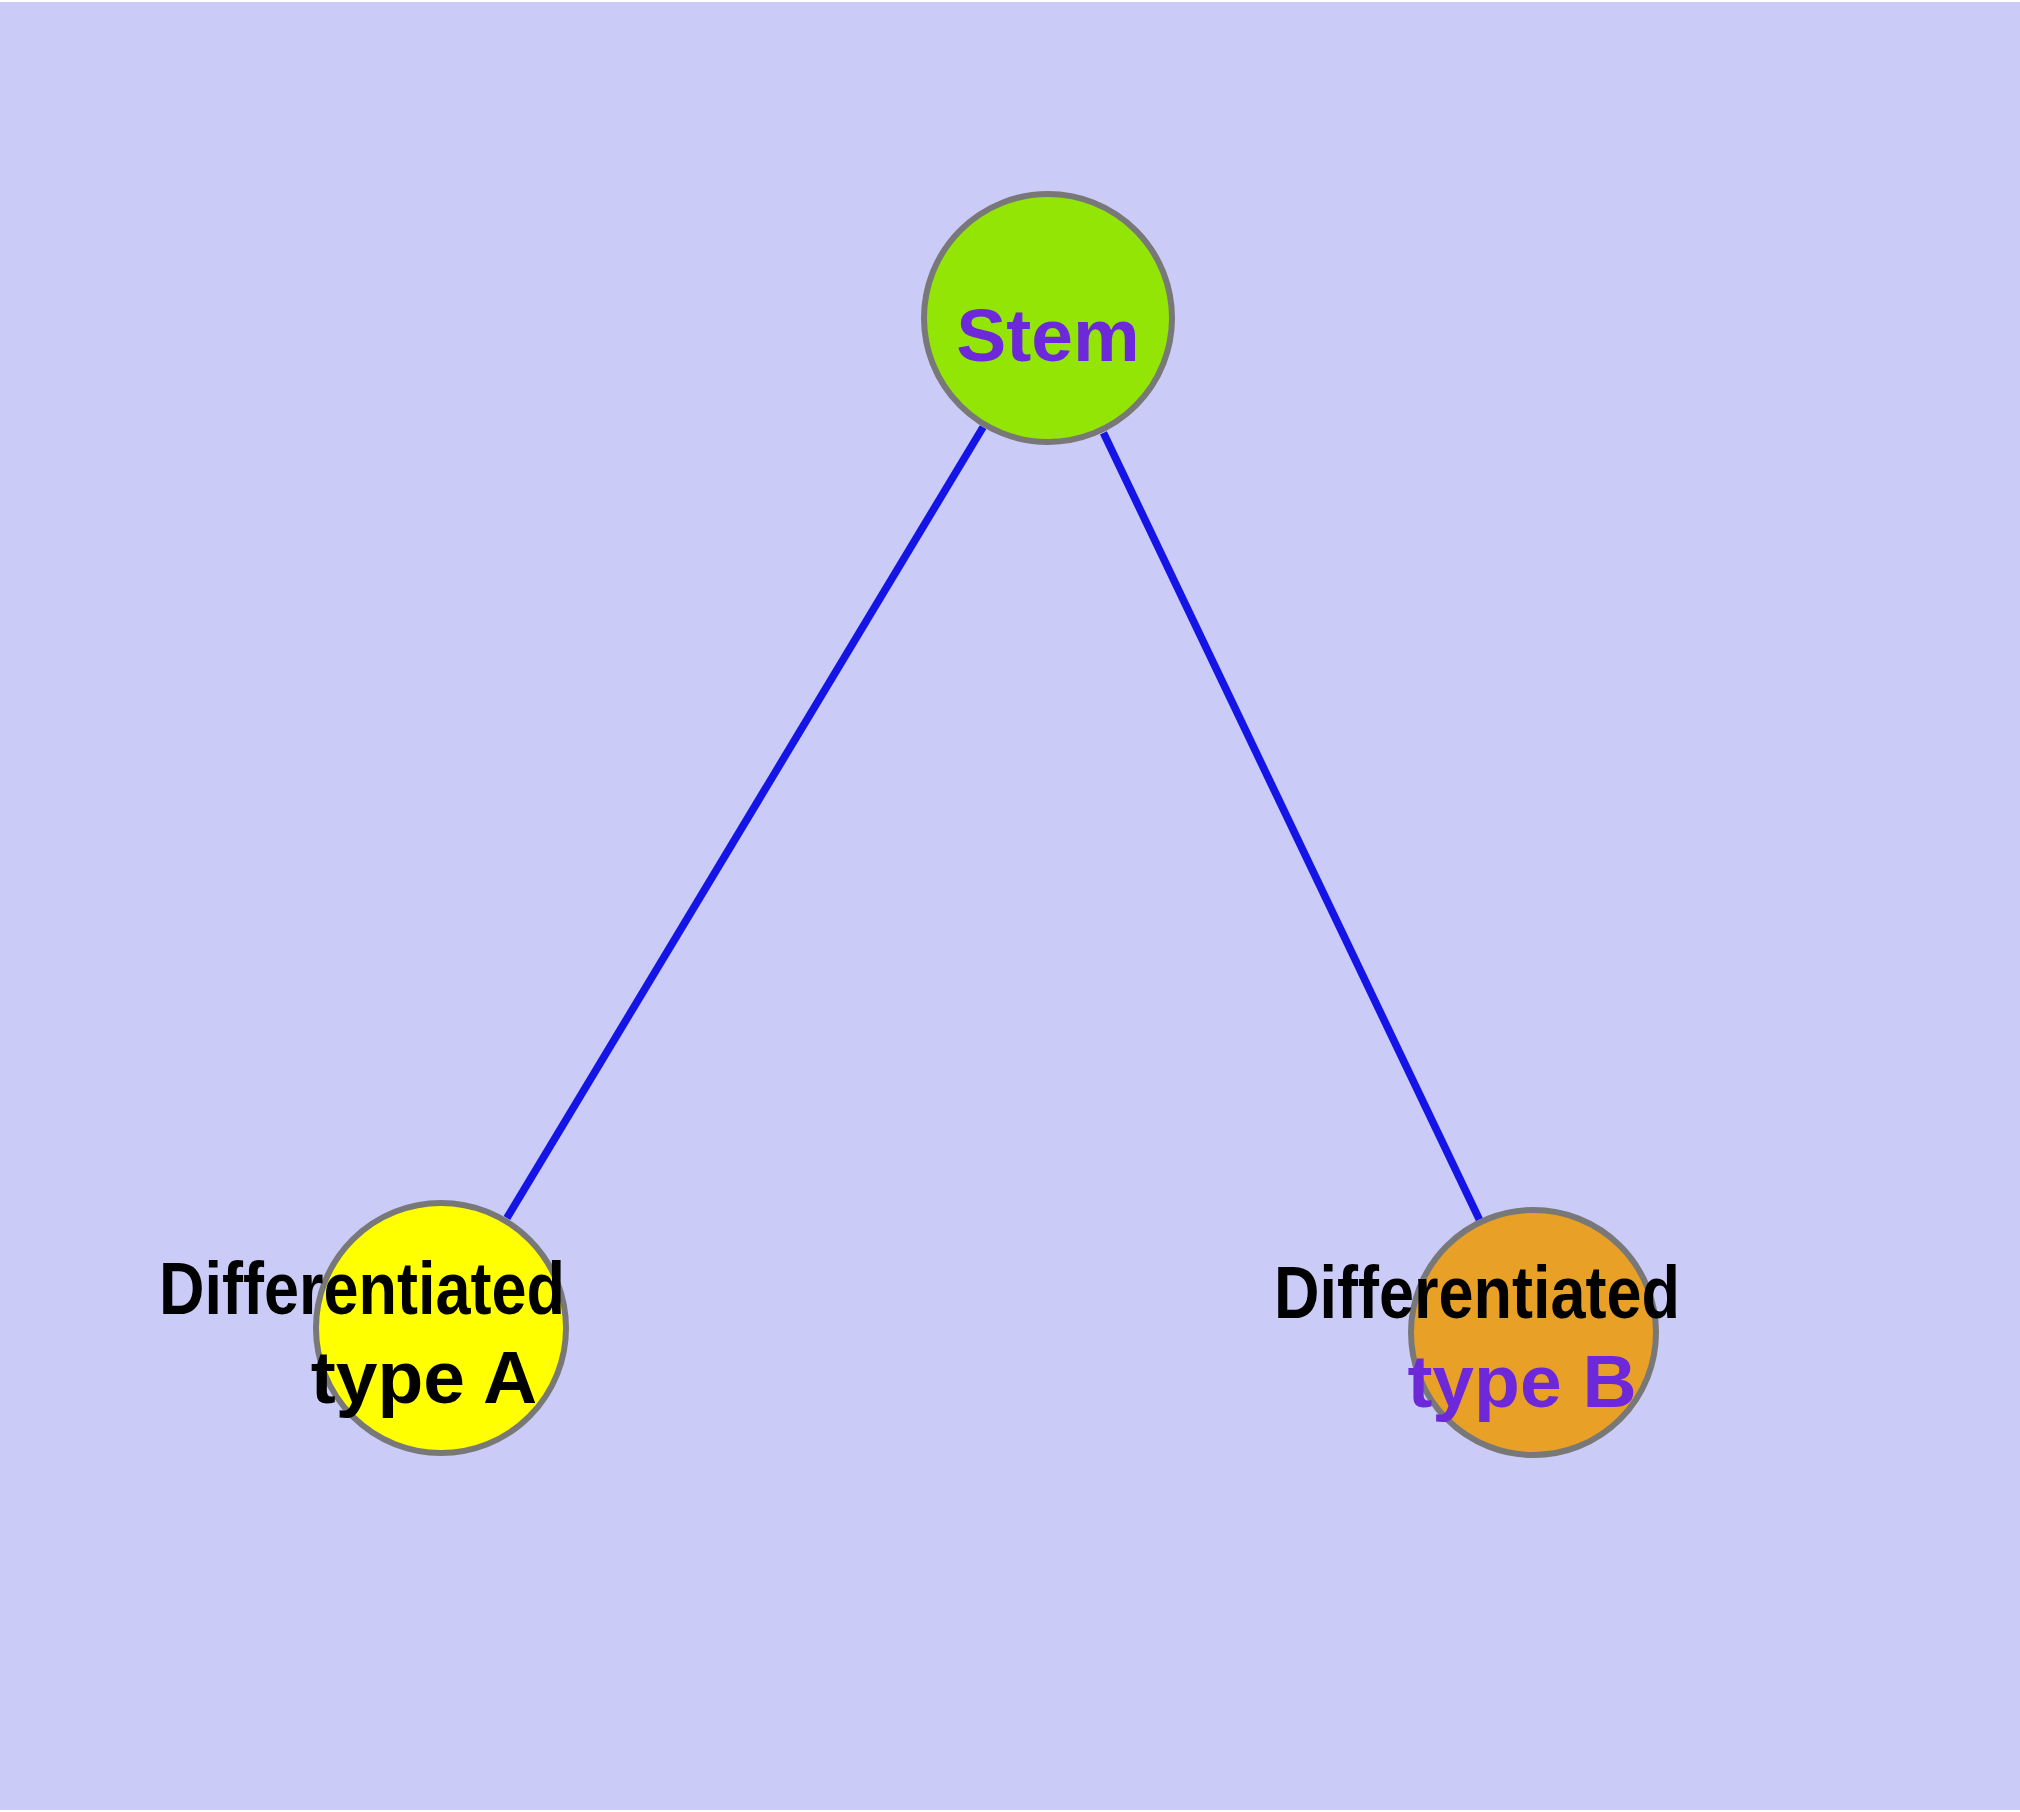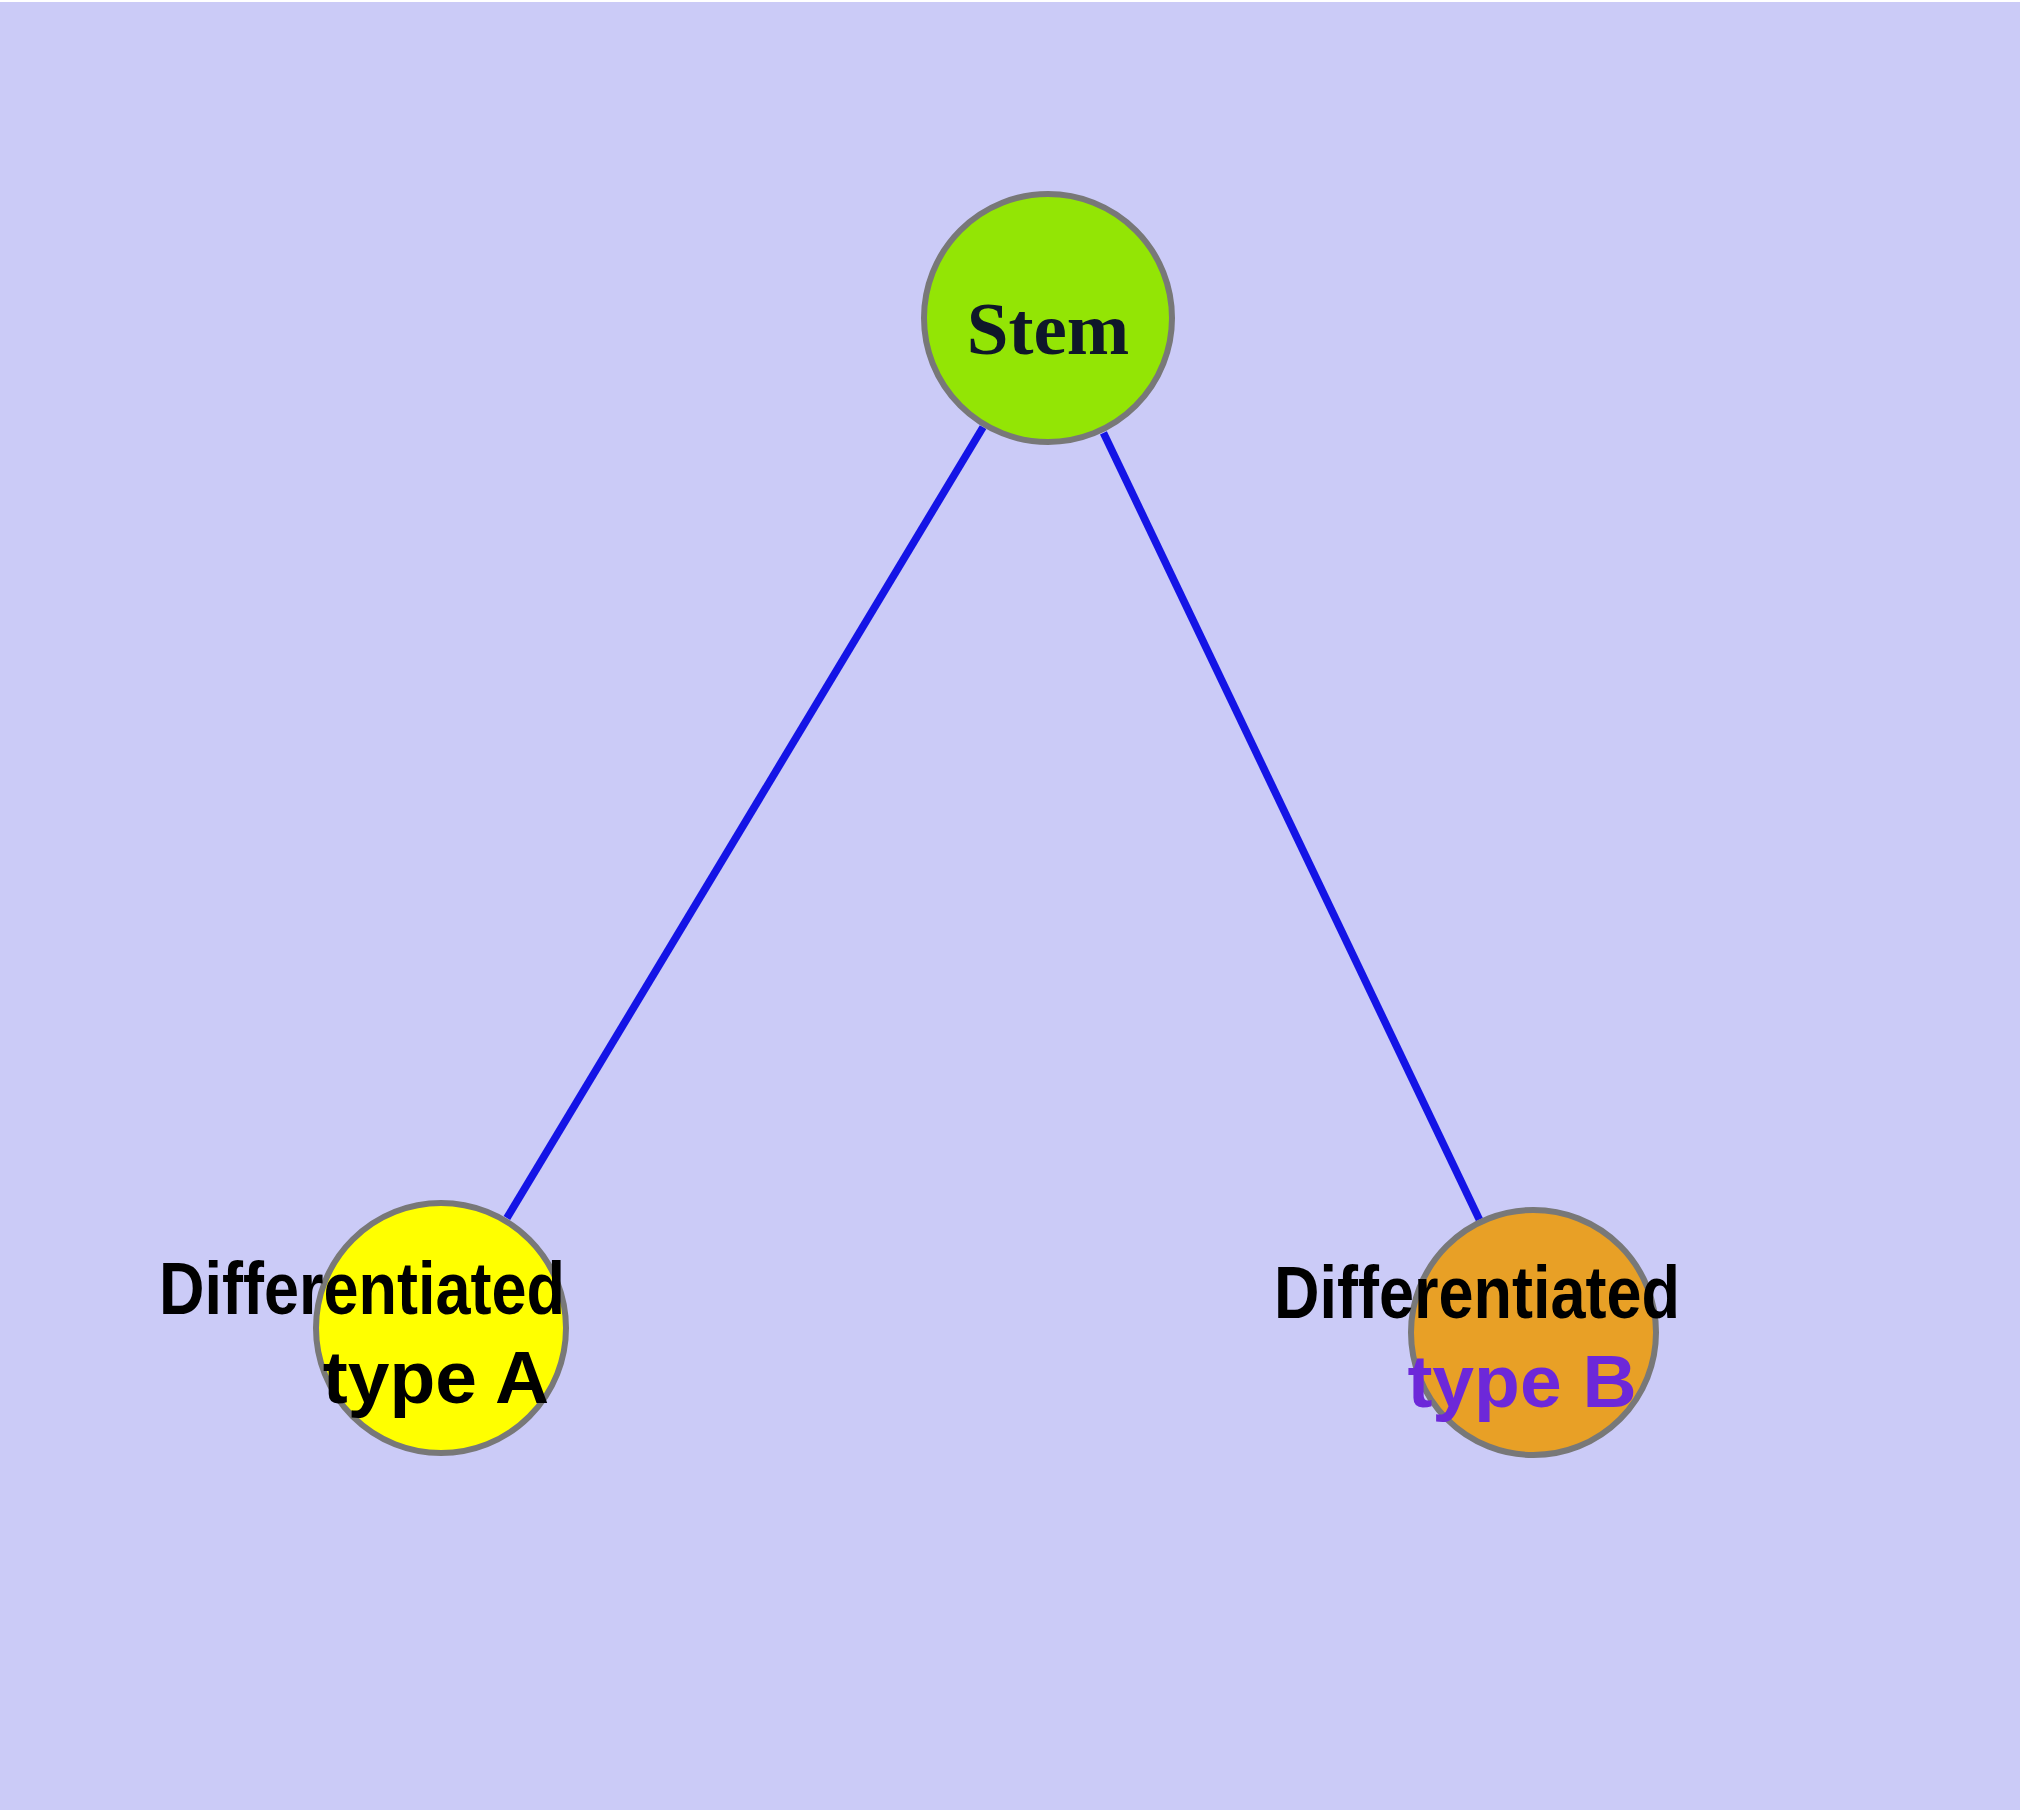--- a/index.html
+++ b/index.html
@@ -24,22 +24,22 @@
 </head>
 <body style="background: rgb(255, 255, 255);">
 
 <div class="canvas" style="background: rgb(203, 203, 247);">
   <svg class="graph-svg" width="2021" height="1808" viewBox="0 0 2384 2133">
       <line x1="1159.6353085228395" y1="501.509550277961" x2="597.8804560870082" y2="1434.6337193868526" stroke="#1414E6" stroke-width="9"></line>
       <line x1="1301.6743120257468" y1="508.3411739419912" x2="1745.1880121345964" y2="1436.463375043902" stroke="#1414E6" stroke-width="9"></line>
     </svg>
   <div id="nodes-layer">
       <div class="node" style="left: 921px; top: 189px; width: 254px; height: 254px; background: rgb(147, 229, 5); border: 6.8px solid rgb(120, 120, 120);"></div>
-      <div class="node-label-line" style="color: #0f172a; left: 1048px; top: 326px; transform: translate(-50%, -50%) scaleX(1); font-family: Liberation Serif, serif;">Stem</div>
+      <div class="node-label-line" style="color: #6d28d9; left: 1048px; top: 333px; transform: translate(-50%, -50%) scaleX(1);">Stem</div>
       <div class="node" style="left: 313px; top: 1198px; width: 256px; height: 256px; background: rgb(255, 255, 0); border: 6.8px solid rgb(120, 120, 120);"></div>
       <div class="node-label-line" style="color: rgb(0, 0, 0); left: 362px; top: 1286px; transform: translate(-50%, -50%) scaleX(0.84);">Differentiated</div>
-      <div class="node-label-line" style="color: rgb(0, 0, 0); left: 424px; top: 1375px; transform: translate(-50%, -50%) scaleX(1); margin-left: 12px;">type A</div>
+      <div class="node-label-line" style="color: rgb(0, 0, 0); left: 424px; top: 1375px; transform: translate(-50%, -50%) scaleX(1);">type A</div>
       <div class="node" style="left: 1408px; top: 1205px; width: 251px; height: 251px; background: rgb(232, 160, 38); border: 6.8px solid rgb(120, 120, 120);"></div>
       <div class="node-label-line" style="color: rgb(0, 0, 0); left: 1477px; top: 1290px; transform: translate(-50%, -50%) scaleX(0.84);">Differentiated</div>
       <div class="node-label-line" style="color: #6d28d9; left: 1522px; top: 1379px; transform: translate(-50%, -50%) scaleX(1);">type B</div>
     </div>
 </div>
 
 
 </body></html>

